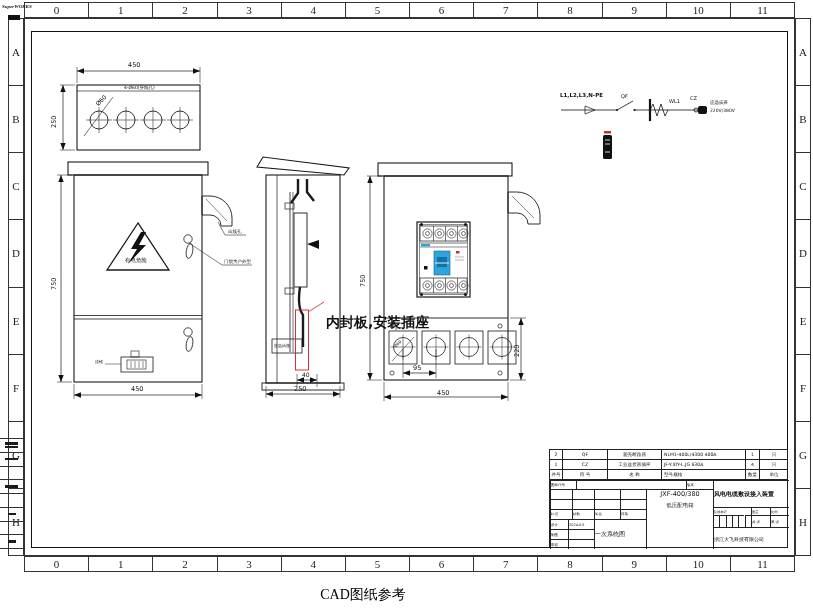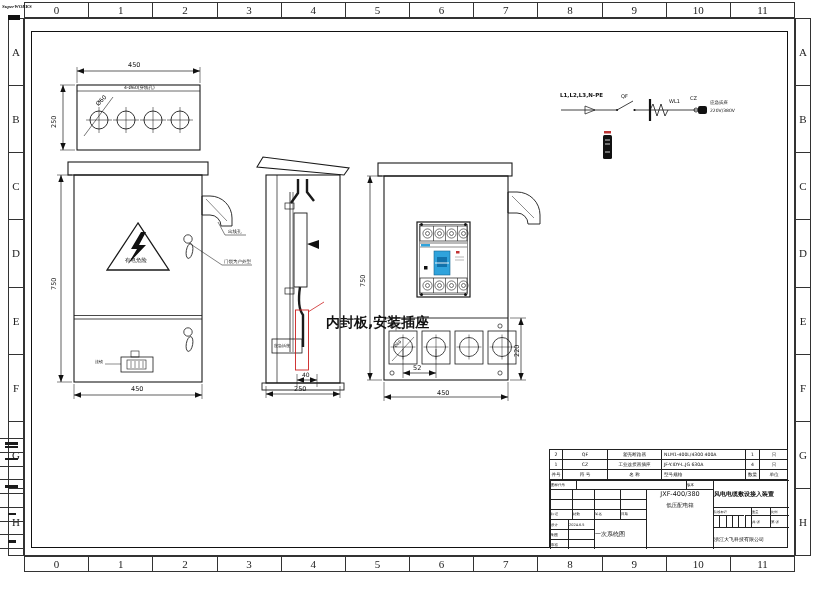--- a/index.html
+++ b/index.html
@@ -351,21 +351,21 @@
   <span class="lbl" style="left:95px;top:359px;font-size:4px;">挂锁</span>
 
   <span class="lbl red" style="left:326px;top:298px;font-size:14px;margin-top:16px;">内封板,安装插座</span>
   <span class="lbl" style="left:274px;top:343px;font-size:4px;">应急插座</span>
   <span class="lbl" style="left:302px;top:371px;font-size:6px;">40</span>
   <span class="lbl" style="left:294px;top:385px;font-size:6.5px;">250</span>
 
   <span class="lbl rot" style="left:359px;top:287px;font-size:6.5px;">750</span>
   <span class="lbl" style="left:437px;top:389px;font-size:6.5px;">450</span>
   <span class="lbl rot" style="left:513px;top:357px;font-size:6.5px;">220</span>
-  <span class="lbl" style="left:413px;top:364px;font-size:6.5px;">52</span>
+  <span class="lbl" style="left:413px;top:364px;font-size:6.5px;">95</span>
   <span class="lbl rot45" style="left:393px;top:345px;font-size:4px;">Ø60</span>
 
   <span class="lbl" style="left:560px;top:92px;font-size:5.5px;font-weight:bold;">L1,L2,L3,N-PE</span>
   <span class="lbl" style="left:621px;top:93px;font-size:5px;">QF</span>
   <span class="lbl" style="left:669px;top:98px;font-size:5px;">WL1</span>
   <span class="lbl" style="left:690px;top:95px;font-size:5px;">CZ</span>
   <span class="lbl" style="left:710px;top:100px;font-size:4.5px;">应急插座</span>
   <span class="lbl" style="left:710px;top:108px;font-size:4.5px;">220V/380V</span>
 
 
@@ -429,13 +429,14 @@
     <div class="cell" style="left:169.3px;top:35px;width:6.3px;height:12px;"></div>
     <div class="cell" style="left:175.6px;top:35px;width:6.3px;height:12px;"></div>
     <div class="cell" style="left:181.9px;top:35px;width:6.3px;height:12px;"></div>
     <div class="cell" style="left:188.2px;top:35px;width:6.3px;height:12px;"></div>
     <div class="cell" style="left:194.5px;top:35px;width:6.5px;height:12px;"></div>
     <div class="cell" style="left:201px;top:35px;width:19px;height:12px;font-size:3.5px;">共 张</div>
     <div class="cell" style="left:220px;top:35px;width:19px;height:12px;font-size:3.5px;">第 张</div>
     <div class="cell" style="left:163px;top:47px;width:76px;height:22px;font-size:5px;">浙江大飞科技有限公司</div>
   </div>
 
+  <div class="caption">CAD图纸参考</div>
 </div>
 
 </body></html>

